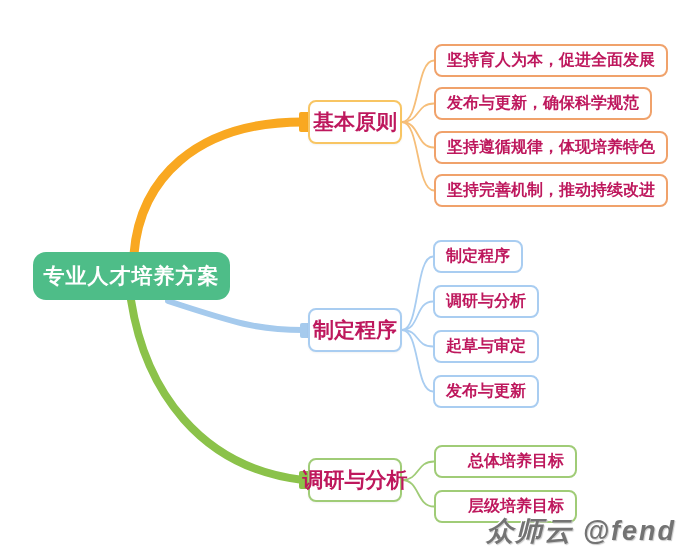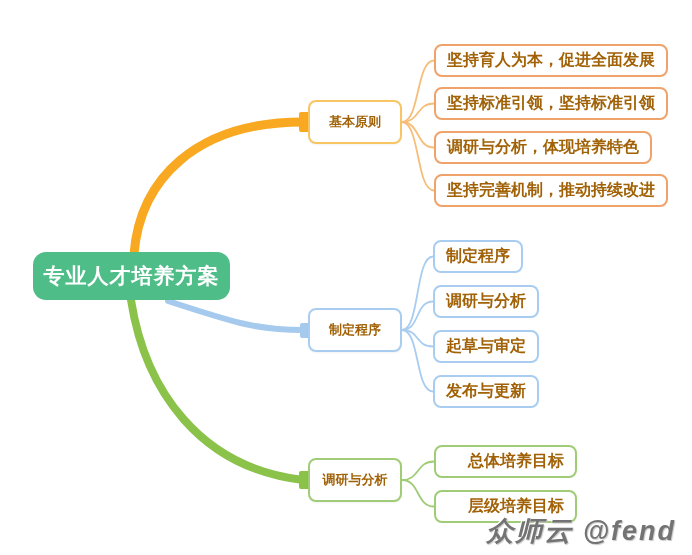--- a/index.html
+++ b/index.html
@@ -19,37 +19,37 @@
     z-index: 0;
   }
   .node {
     position: absolute;
     display: inline-flex;
     align-items: center;
     justify-content: center;
     white-space: nowrap;
     z-index: 2;
     font-weight: bold;
-    color: #a16207;
+    color: #be185d;
     background: #ffffff;
     border-radius: 8px;
   }
   .root-node {
     left: 33px; top: 252px;
     width: 197px; height: 48px;
     background: #4ebd88;
     color: #ffffff;
     font-size: 21px;
     letter-spacing: 1px;
     border-radius: 13px;
   }
   .l1-node {
     left: 308px;
     width: 94px; height: 44px;
-    font-size: 13px;
+    font-size: 21px;
     border: 2px solid;
     box-shadow: 0 1px 2px rgba(0,0,0,0.05);
   }
   .l1-orange { top: 100px; border-color: #f8c563; }
   .l1-blue   { top: 308px; border-color: #a9cdf1; }
   .l1-green  { top: 458px; border-color: #a0cc77; }
   .l2-node {
     height: 33px;
     font-size: 16px;
     padding: 0 11px;
@@ -100,22 +100,22 @@
     <path d="M 402,480 C 420,480 416,506.5 434,506.5" fill="none" stroke="#A0CC77" stroke-width="1.8"></path>
   </svg>
 
   <div class="node root-node">专业人才培养方案</div>
 
   <div class="node l1-node l1-orange">基本原则</div>
   <div class="node l1-node l1-blue">制定程序</div>
   <div class="node l1-node l1-green">调研与分析</div>
 
   <div class="node l2-node l2-orange" style="top:44px">坚持育人为本，促进全面发展</div>
-  <div class="node l2-node l2-orange" style="top:87px">坚持标准引领，坚持标准引领</div>
-  <div class="node l2-node l2-orange" style="top:131px">调研与分析，体现培养特色</div>
+  <div class="node l2-node l2-orange" style="top:87px">发布与更新，确保科学规范</div>
+  <div class="node l2-node l2-orange" style="top:131px">坚持遵循规律，体现培养特色</div>
   <div class="node l2-node l2-orange" style="top:174px">坚持完善机制，推动持续改进</div>
 
   <div class="node l2-node l2-blue" style="top:240px">制定程序</div>
   <div class="node l2-node l2-blue" style="top:285px">调研与分析</div>
   <div class="node l2-node l2-blue" style="top:330px">起草与审定</div>
   <div class="node l2-node l2-blue" style="top:375px">发布与更新</div>
 
   <div class="node l2-node l2-green" style="top:445px">总体培养目标</div>
   <div class="node l2-node l2-green" style="top:490px">层级培养目标</div>
 

